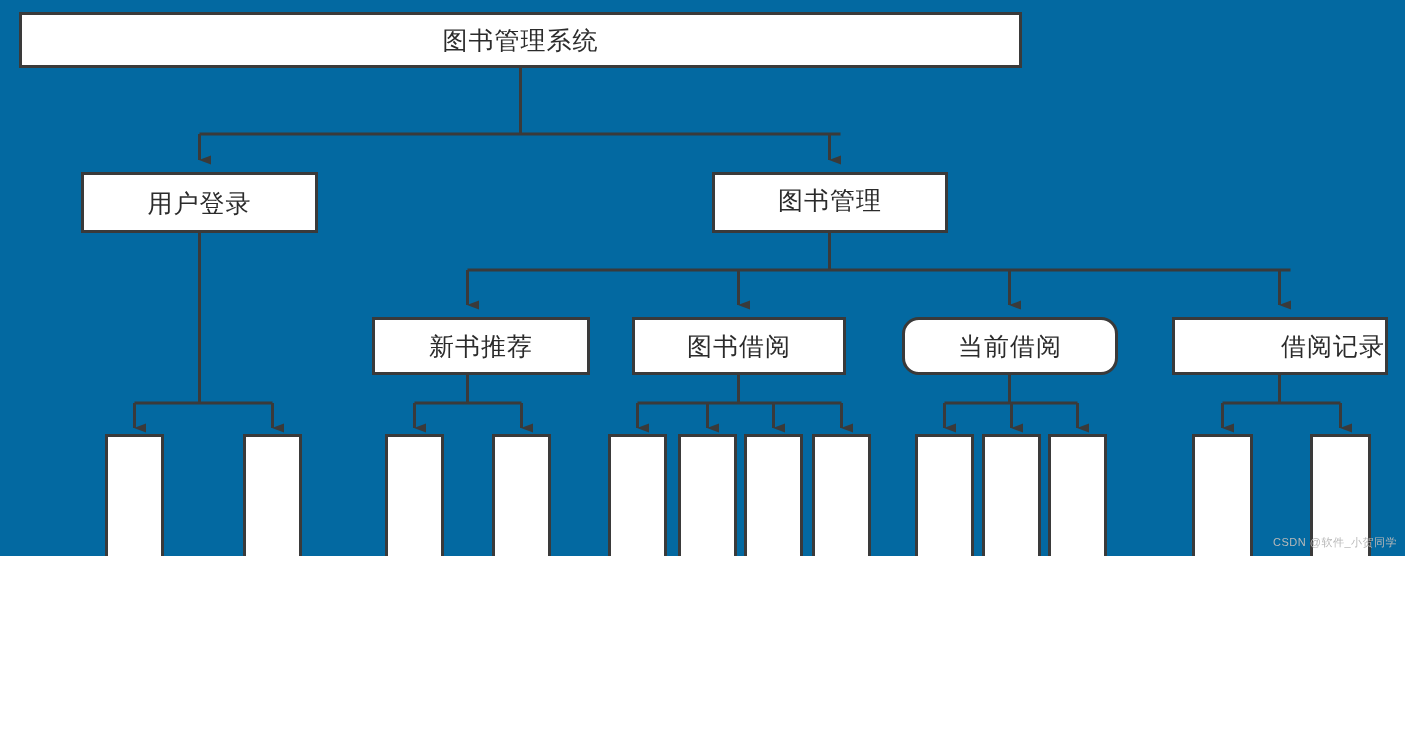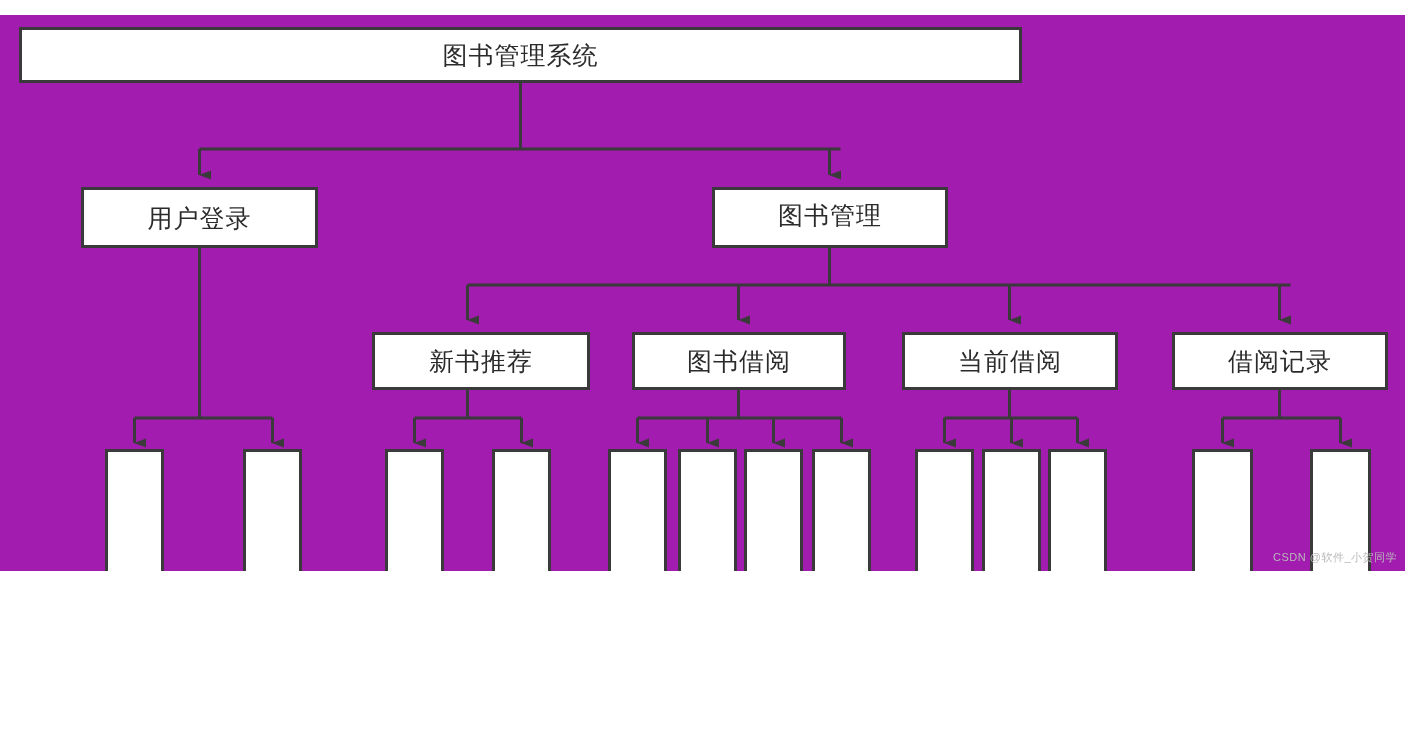--- a/index.html
+++ b/index.html
@@ -7,23 +7,22 @@
     padding: 0;
     background: #ffffff;
   }
   body {
     font-family: "Liberation Sans", "DejaVu Sans", sans-serif;
   }
   #canvas {
     position: relative;
     width: 1405px;
     height: 556px;
-    background: #a21caf;
+    background: #0369a1;
     overflow: hidden;
-    margin-top: 15px;
   }
   #edges {
     position: absolute;
     left: 0;
     top: 0;
     width: 1405px;
     height: 747px;
     pointer-events: none;
   }
   .node {
@@ -133,24 +132,24 @@
   <div class="node horiz" style="left:712px; top:172px; width:236px; height:61px;font-family:Liberation Mono, monospace;">
     <span>图书管理</span>
   </div>
 
   <div class="node horiz" style="left:372px; top:317px; width:218px; height:58px;">
     <span>新书推荐</span>
   </div>
   <div class="node horiz" style="left:632px; top:317px; width:214px; height:58px;">
     <span>图书借阅</span>
   </div>
-  <div class="node horiz" style="left:902px; top:317px; width:216px; height:58px;">
+  <div class="node horiz" style="left:902px; top:317px; width:216px; height:58px;border-radius:17px;">
     <span>当前借阅</span>
   </div>
-  <div class="node horiz" style="left:1172px; top:317px; width:216px; height:58px;">
+  <div class="node horiz" style="left:1172px; top:317px; width:216px; height:58px;justify-content:flex-end;">
     <span>借阅记录</span>
   </div>
 
   <div class="node vert" style="left:105px; top:434px; width:59px; height:300px;">
     <span class="vlabel">用户登录</span>
   </div>
   <div class="node vert" style="left:243px; top:434px; width:59px; height:300px;">
     <span class="vlabel">注销登录</span>
   </div>
 

